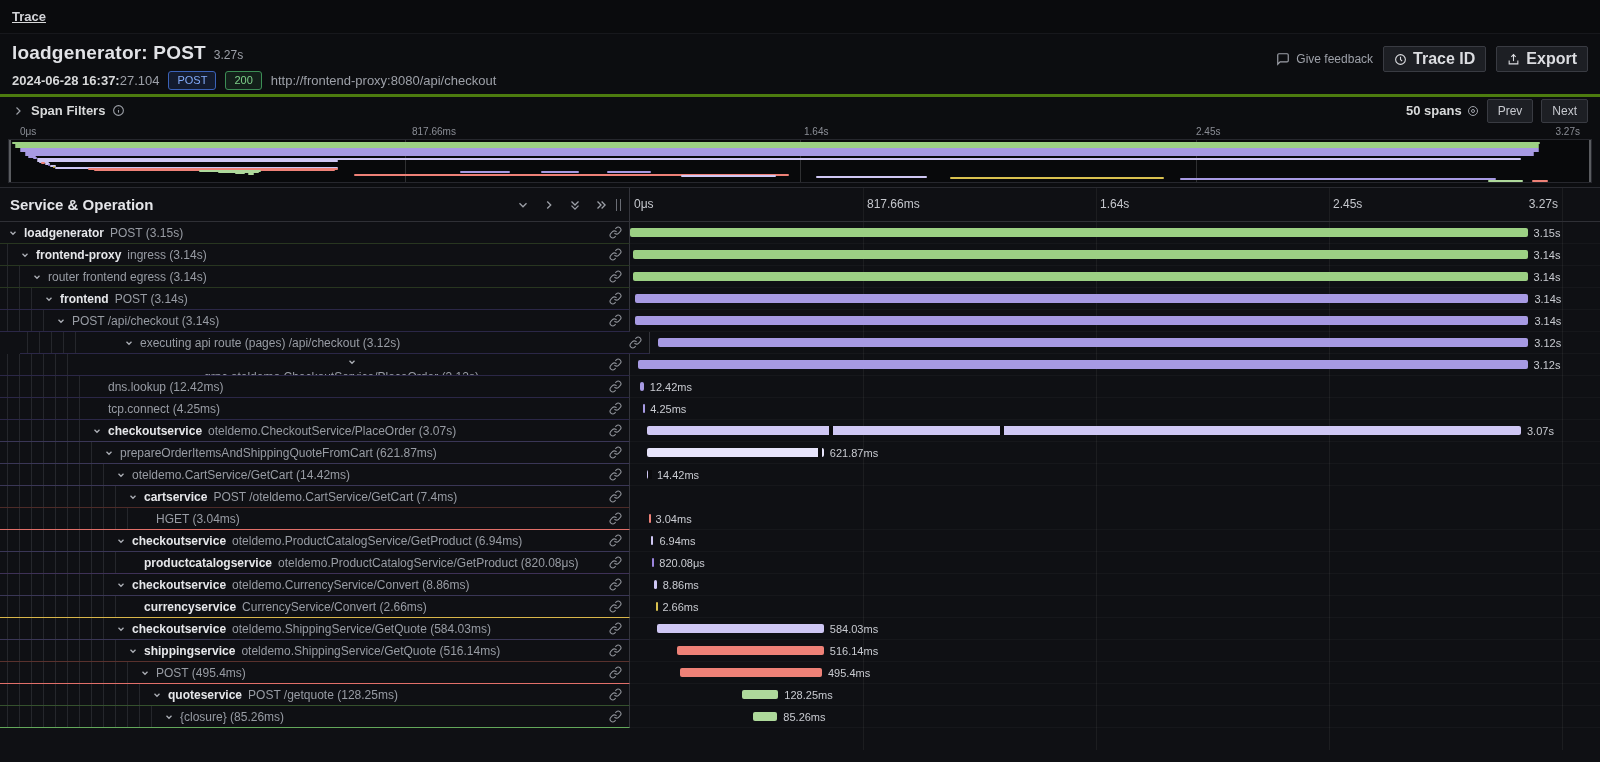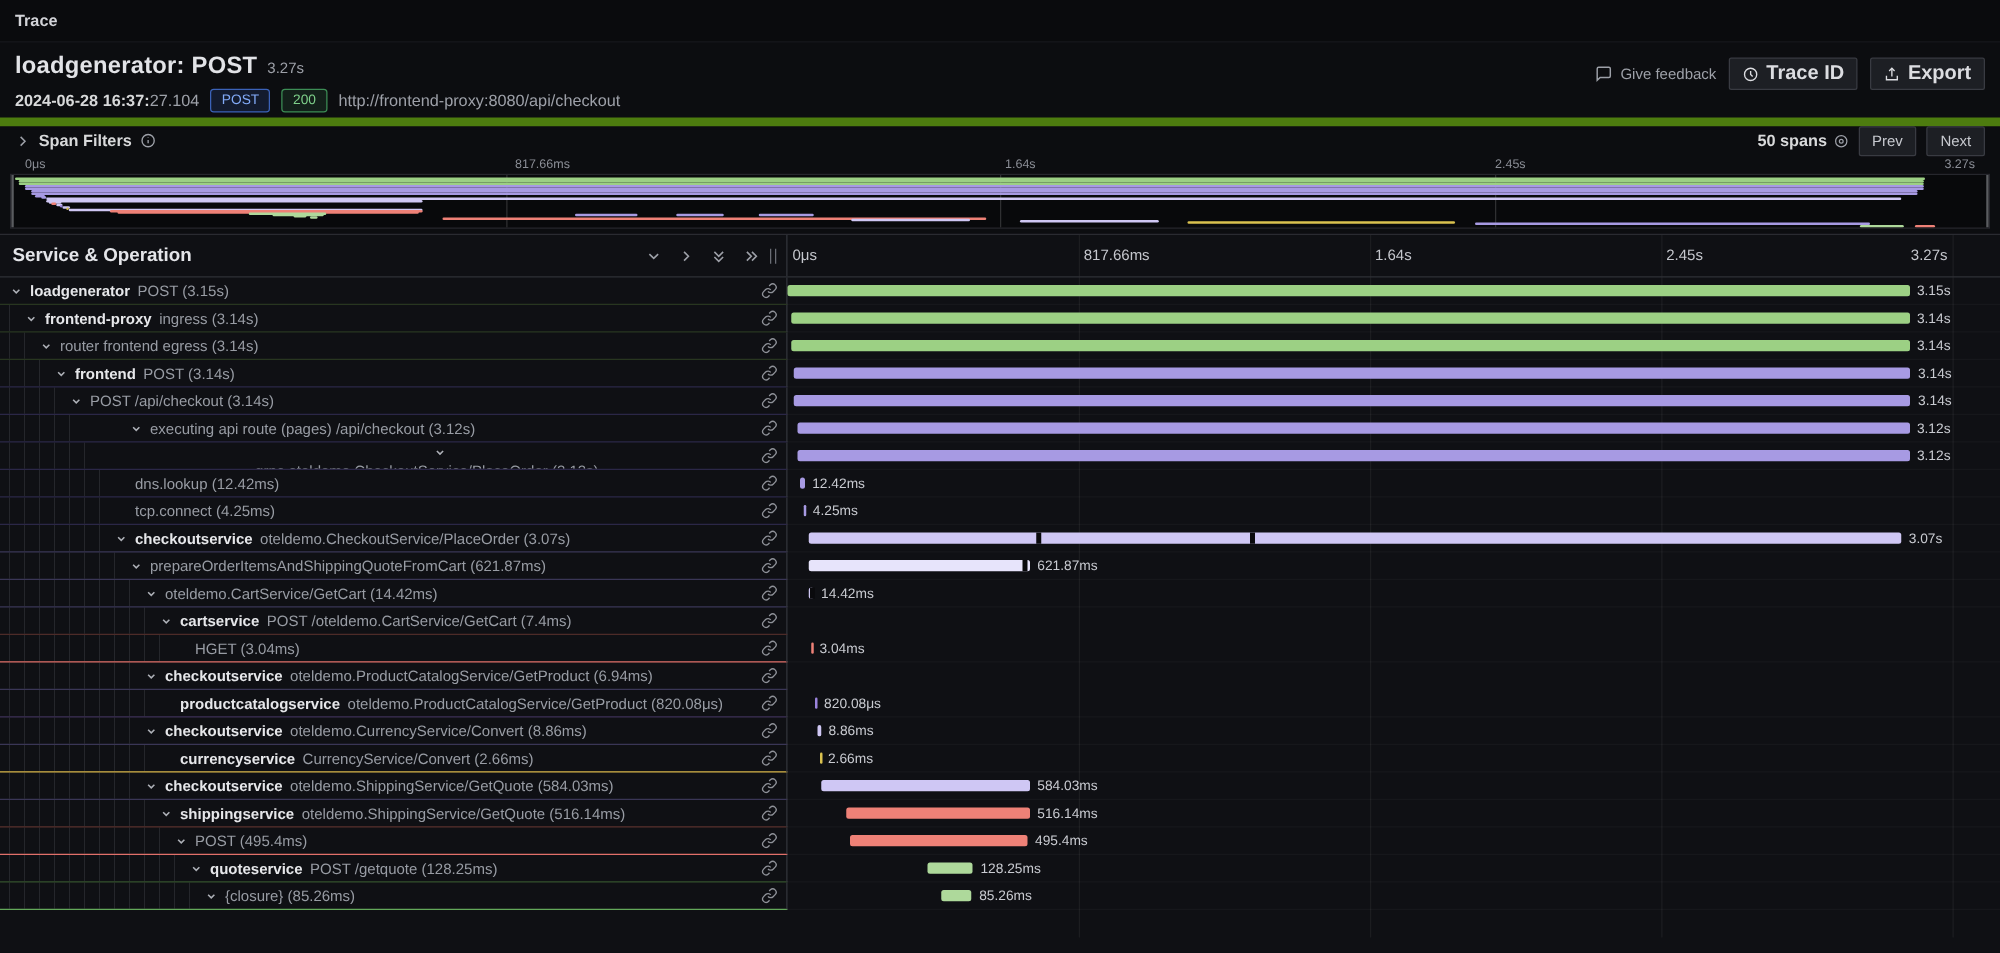--- a/index.html
+++ b/index.html
@@ -6,21 +6,21 @@
   html,body { margin:0; padding:0; }
   body {
     width:1600px; height:762px; overflow:hidden;
     background:#0c0d10; color:#d8d9da;
     font-family:"Liberation Sans", sans-serif;
   }
   svg { display:block; }
 
   
   .topbar { height:34px; background:#0a0b0d; border-bottom:1px solid #17181c;
-    display:flex; align-items:center; padding:0 12px; }
+    display:flex; align-items:center; padding:0 12px;text-decoration:underline; }
   .topbar-title { font-size:13px; font-weight:700; color:#d3d4d8; }
 
   
   .trace-header { padding:8px 12px 4px; display:flex; justify-content:space-between; align-items:flex-start; }
   .th-title-row { display:flex; align-items:baseline; gap:8px; }
   .th-title-row h1 { margin:0; font-size:19px; font-weight:700; color:#e2e3e7; letter-spacing:.2px; }
   .th-duration { font-size:12px; color:#9da0a8; }
   .th-meta-row { margin-top:7px; display:flex; align-items:center; gap:9px; }
   .dt { font-size:13px; color:#d8d9da; }
   .dt b { font-weight:700; }
@@ -30,21 +30,21 @@
   .chip-green { color:#7ed08a; border-color:#3c8d55; background:rgba(60,141,85,.15); }
   .url { font-size:13px; color:#9da0a8; }
   .th-right { display:flex; align-items:center; gap:10px; margin-top:4px; }
   .feedback { display:flex; align-items:center; gap:6px; font-size:12px; color:#9da0a8; cursor:pointer; }
   .btn { display:flex; align-items:center; gap:6px; height:26px; padding:0 10px;
     background:#1d1f24; border:1px solid #393b42; border-radius:2px;
     color:#dcdde1; font-size:16px; font-weight:600; font-family:inherit; cursor:pointer; }
 
   
   .filters-row { height:30px; display:flex; justify-content:space-between; align-items:center;
-    padding:0 12px; border-top:7px solid #4d7c0f; }
+    padding:0 12px; border-top:3px solid #4d7c0f; }
   .fr-left { display:flex; align-items:center; gap:7px; cursor:pointer; }
   .fr-left .lbl { font-size:13px; font-weight:700; color:#d8d9da; }
   .icon-dim { color:#9da0a8; }
   .fr-right { display:flex; align-items:center; gap:8px; }
   .span-count { display:flex; align-items:center; gap:5px; font-size:13px; font-weight:700; color:#d8d9da; }
   .btn-sm { height:24px; padding:0 10px; background:#1d1f24; border:1px solid #393b42;
     border-radius:2px; color:#c7c9cf; font-size:12px; font-family:inherit; cursor:pointer; }
 
   
   .minimap { margin:2px 8px 0; }
@@ -385,21 +385,21 @@
             </span>
     </div>
     <div class="cell-tl">
       <div class="tl-axis">
         <div class="bar" style="left: 0.5%; width: max(95.9%, 2px); background: rgb(167, 154, 227);"></div>
         <span class="dur" style="left: calc(96.4% + 6px);">3.14s</span>
       </div>
     </div>
   </div>
         <div class="row">
-    <div class="cell-name" style="border-bottom-color: rgb(43, 39, 71); padding-left: 104px;">
+    <div class="cell-name" style="border-bottom-color: rgb(43, 39, 71); padding-left: 104px; margin-left: 20px;">
       <div class="indent-guides" style="width: 60px;"></div>
       <span class="chevron">
               <svg width="10" height="10" viewBox="0 0 24 24" fill="none" stroke="currentColor" stroke-width="3">
                 <path d="M6 9l6 6 6-6"></path>
               </svg>
             </span>
 
       <span class="op">executing api route (pages) /api/checkout (3.12s)</span>
       <span class="link">
               <svg width="13" height="13" viewBox="0 0 24 24" fill="none" stroke="currentColor" stroke-width="2">
@@ -618,20 +618,26 @@
             </span>
       <span class="svc">checkoutservice</span>
       <span class="op">oteldemo.ProductCatalogService/GetProduct (6.94ms)</span>
       <span class="link">
               <svg width="13" height="13" viewBox="0 0 24 24" fill="none" stroke="currentColor" stroke-width="2">
                 <path d="M10 13a5 5 0 0 0 7.54.54l3-3a5 5 0 0 0-7.07-7.07l-1.72 1.71"></path>
                 <path d="M14 11a5 5 0 0 0-7.54-.54l-3 3a5 5 0 0 0 7.07 7.07l1.71-1.71"></path>
               </svg>
             </span>
     </div>
+    <div class="cell-tl">
+      <div class="tl-axis">
+        <div class="bar" style="left: 2.3%; width: max(0.21%, 2px); background: rgb(207, 199, 244);"></div>
+        <span class="dur" style="left: calc(2.51% + 6px);">6.94ms</span>
+      </div>
+    </div>
   </div>
         <div class="row">
     <div class="cell-name" style="border-bottom-color: rgb(62, 49, 87); padding-left: 128px;">
       <div class="indent-guides" style="width: 120px;"></div>
       <span class="chevron" style="visibility: hidden;">
               <svg width="10" height="10" viewBox="0 0 24 24" fill="none" stroke="currentColor" stroke-width="3">
                 <path d="M6 9l6 6 6-6"></path>
               </svg>
             </span>
       <span class="svc">productcatalogservice</span>

